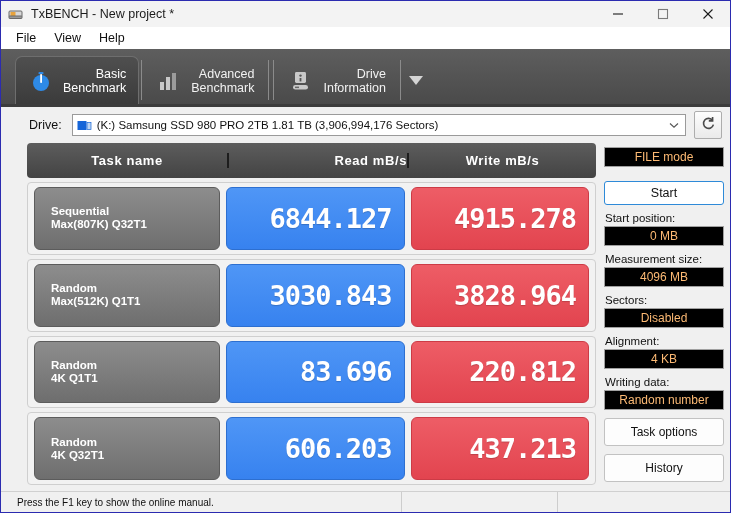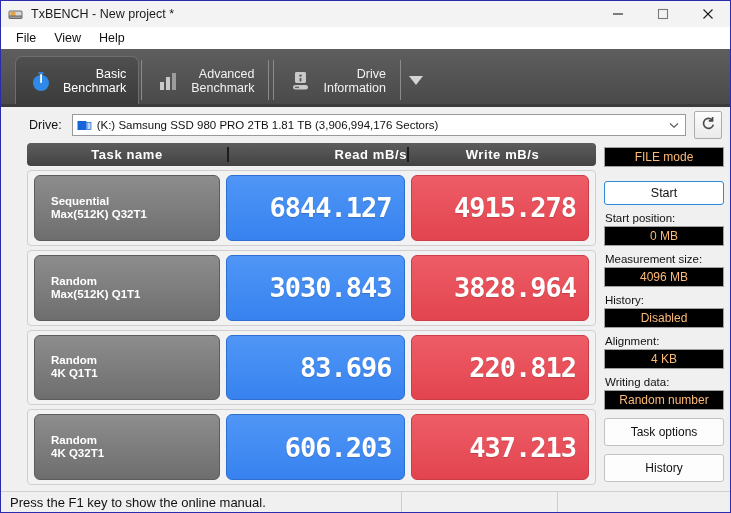--- a/index.html
+++ b/index.html
@@ -221,21 +221,21 @@
 
   
   .results {
     flex: 1 1 auto;
     display: flex;
     flex-direction: column;
     min-width: 0;
     padding-right: 8px;
   }
   .thead {
-    height: 23px;
+    height: 35px;
     background: linear-gradient(#5d5d5d, #434343);
     border-radius: 4px;
     display: flex;
     align-items: center;
     flex: 0 0 auto;
     margin-bottom: 4px;
   }
   .th {
     font-size: 13px;
     font-weight: bold;
@@ -367,23 +367,23 @@
   .statusbar {
     height: 20px;
     background: #f0f0f0;
     border-top: 1px solid #d0d0d0;
     display: flex;
     align-items: center;
     flex: 0 0 auto;
   }
   .status-seg1 {
     flex: 0 0 400px;
-    font-size: 13px;
+    font-size: 10px;
     color: #111;
-    padding-left: 9px;
+    padding-left: 16px;
     box-sizing: border-box;
     white-space: nowrap;
   }
   .status-seg2 {
     flex: 0 0 155px;
     border-left: 1px solid #cdcdcd;
     height: 100%;
   }
   .status-seg3 {
     flex: 1 1 auto;
@@ -520,21 +520,21 @@
           <div class="th th-task">Task name</div>
           <div class="th th-read">Read mB/s</div>
           <div class="th th-write">Write mB/s</div>
         </div>
 
         <div class="rows">
 
           <div class="row">
             <div class="task-btn">
               <span class="task-text">Sequential
-Max(512K) Q32T1</span>
+Max(807K) Q32T1</span>
             </div>
             <div class="val read">6844.127</div>
             <div class="val write">4915.278</div>
           </div>
 
           <div class="row">
             <div class="task-btn">
               <span class="task-text">Random
 Max(512K) Q1T1</span>
             </div>
@@ -566,21 +566,21 @@
       <div class="sidepanel">
         <div class="dark-field">FILE mode</div>
         <div class="start-btn">Start</div>
 
         <div class="side-label">Start position:</div>
         <div class="dark-field">0 MB</div>
 
         <div class="side-label">Measurement size:</div>
         <div class="dark-field">4096 MB</div>
 
-        <div class="side-label">History:</div>
+        <div class="side-label">Sectors:</div>
         <div class="dark-field">Disabled</div>
 
         <div class="side-label">Alignment:</div>
         <div class="dark-field">4 KB</div>
 
         <div class="side-label">Writing data:</div>
         <div class="dark-field">Random number</div>
 
         <div class="plain-btn">Task options</div>
         <div class="plain-btn">History</div>

